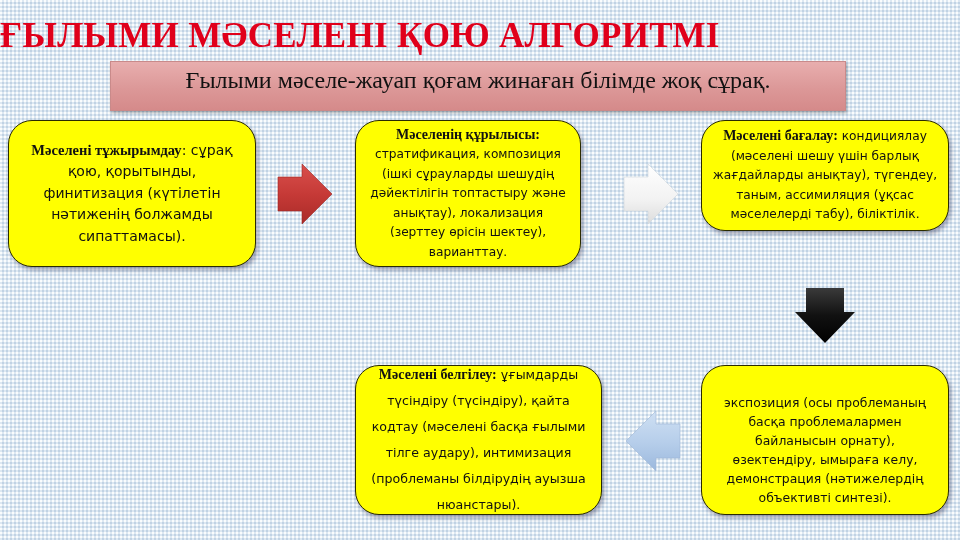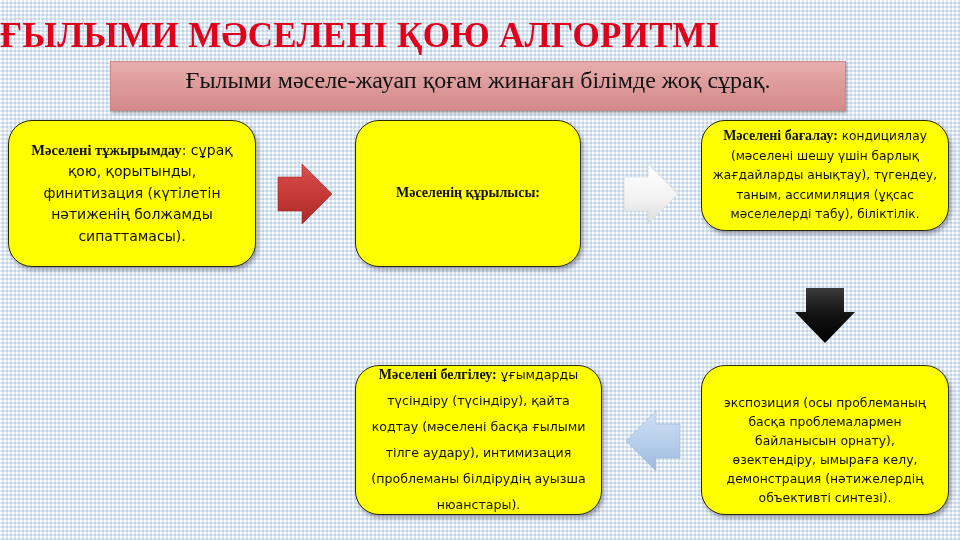--- a/index.html
+++ b/index.html
@@ -105,20 +105,21 @@
         <stop offset="1" stop-color="#a92a28"></stop>
       </linearGradient>
     </defs>
     <polygon points="2,14 26,14 26,1 56,31 26,61 26,48 2,48" fill="url(#gRed)" stroke="#9b2624" stroke-width="0.6"></polygon>
   </svg>
 </div>
 
 <div class="box b2">
   <span class="txt">
     <span class="bold">Мәселенің құрылысы:</span><br>
+    <span>стратификация, композиция (ішкі сұрауларды шешудің дәйектілігін топтастыру және анықтау), локализация (зерттеу өрісін шектеу), варианттау.</span>
   </span>
 </div>
 
 <div class="arrow" style="left:622px; top:163px;">
   <svg width="58" height="62" viewBox="0 0 58 62">
     <defs>
       <linearGradient id="gWhite" x1="0" y1="0" x2="0" y2="1">
         <stop offset="0" stop-color="#ffffff"></stop>
         <stop offset="0.6" stop-color="#f2f2f2"></stop>
         <stop offset="1" stop-color="#dcdcdc"></stop>

